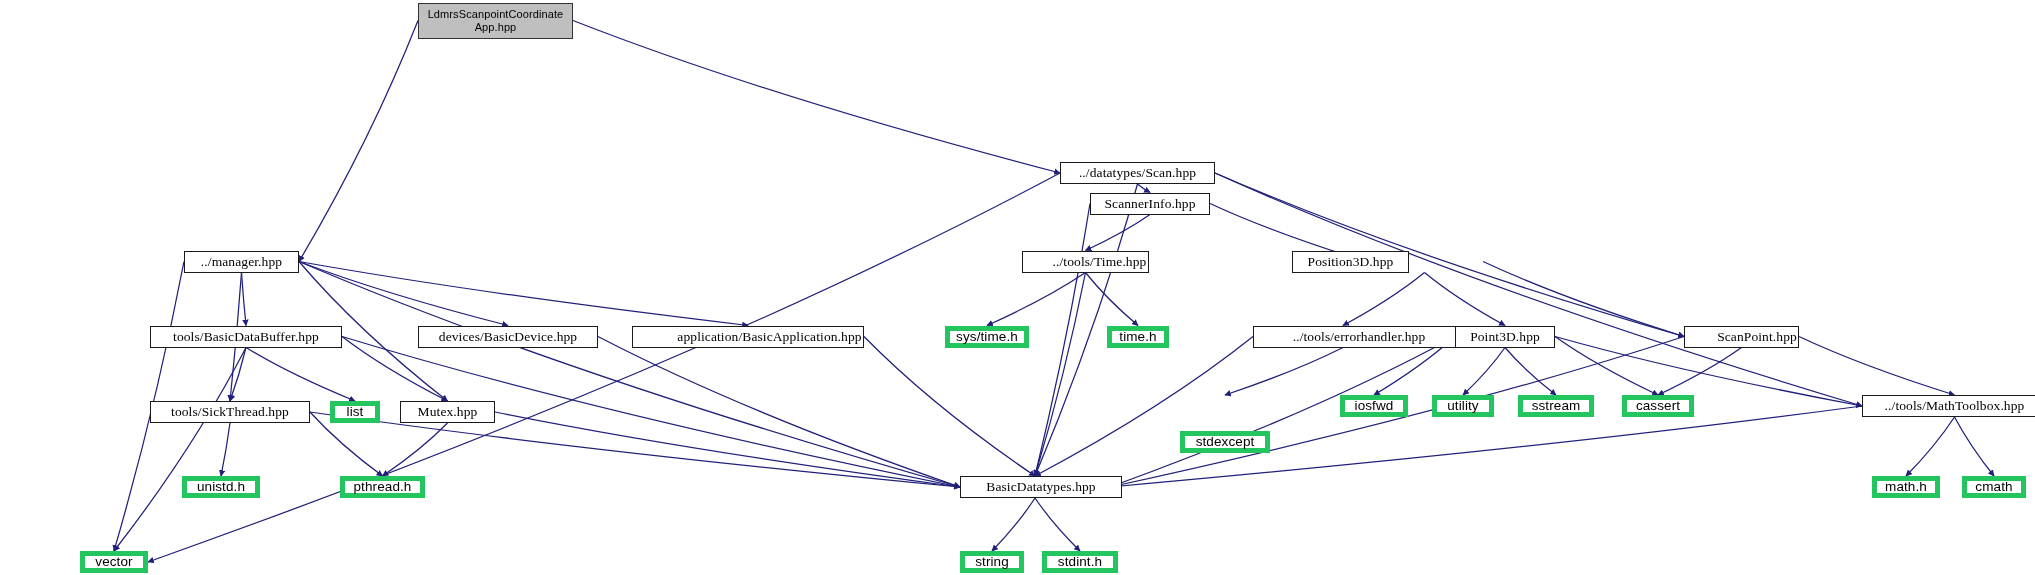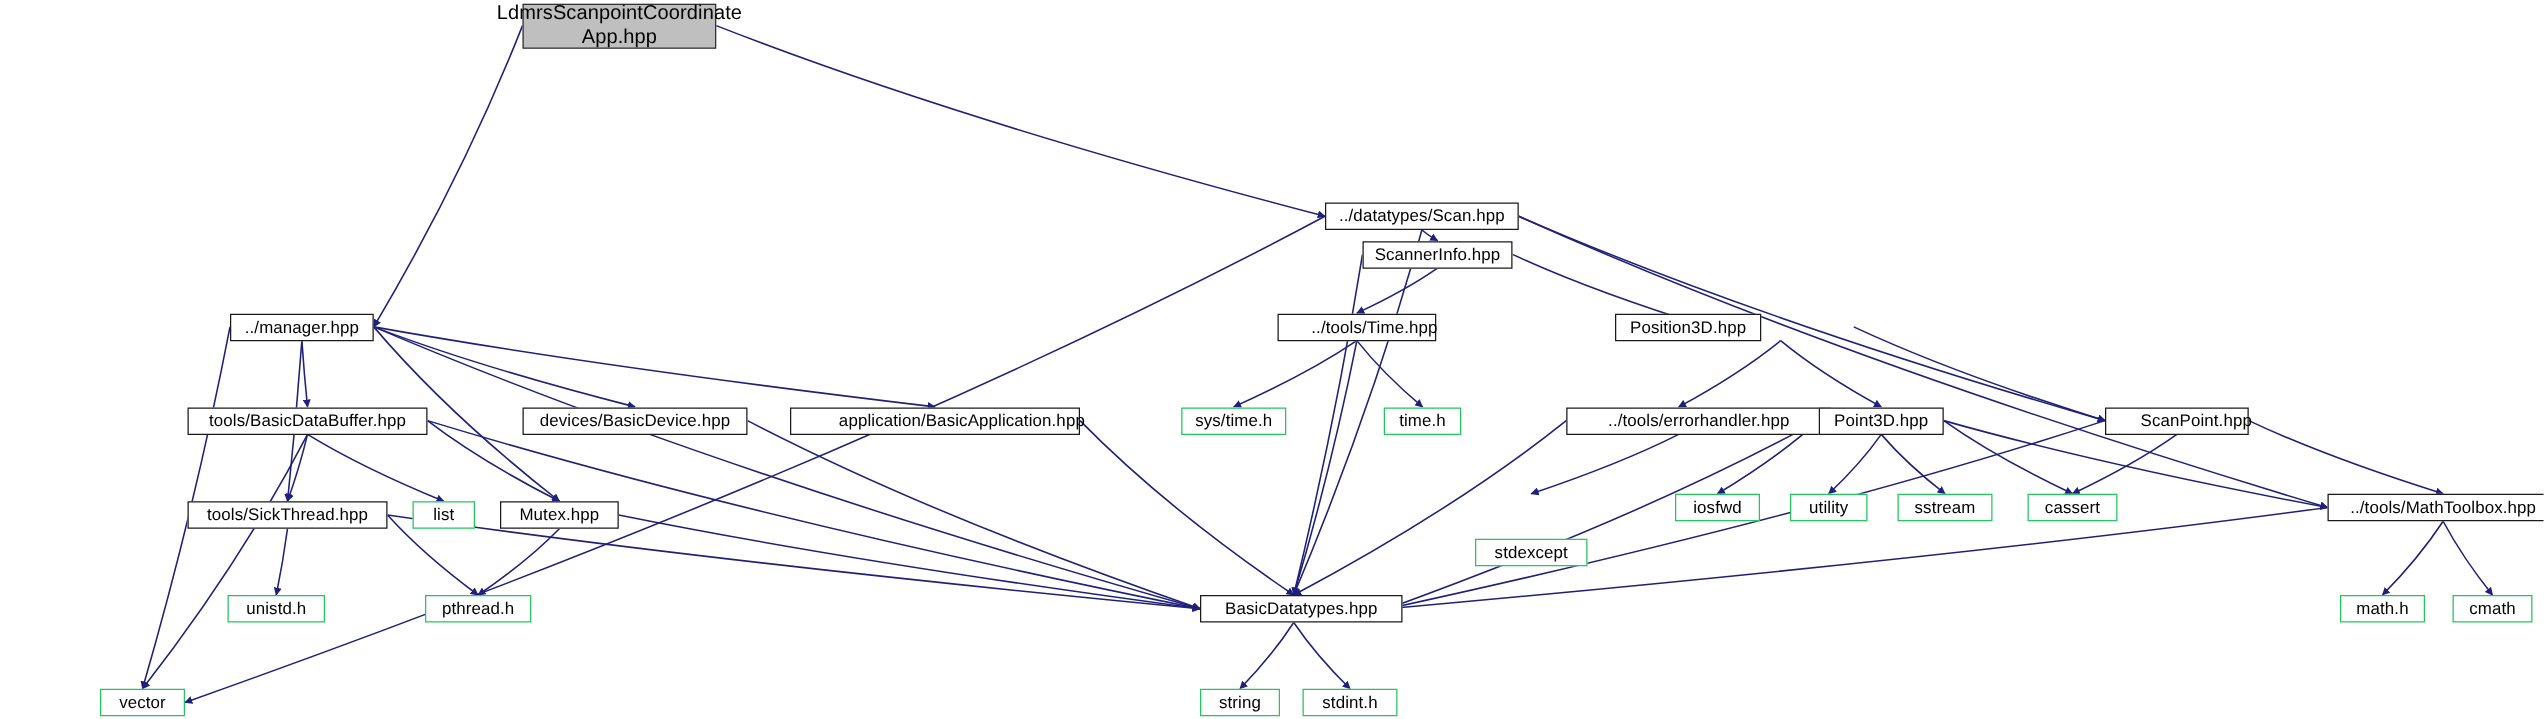--- a/index.html
+++ b/index.html
@@ -34,27 +34,28 @@
     color: #000000;
     background: #ffffff;
     border: 1px solid #808080;
     font-size: 13.5px;
     white-space: pre;
     letter-spacing: 0.1px;
     z-index: 5;
   }
   .gnode.proj {
     border: 1.6px solid #1a1a1a;
+    font-family: Liberation Serif, serif;
   }
   .gnode.root {
     background: #bfbfbf;
     border: 1.6px solid #333333;
   }
   .gnode.sys {
-    border: 1px solid #22c55e;
+    border: 5px solid #22c55e;
   }
 </style>
 </head>
 <body>
 
 <div id="graph-root">
   <svg id="edge-layer" viewBox="0 0 2035 575" width="2035" height="575" xmlns="http://www.w3.org/2000/svg">
     <defs>
       <marker id="arrow" viewBox="0 0 10 10" refX="9" refY="5" markerWidth="5.2" markerHeight="5.2" orient="auto-start-reverse">
         <path d="M 0 0 L 10 5 L 0 10 z" fill="#20207a"></path>
@@ -108,21 +109,21 @@
         <path d="M 447.5 423 Q 421.5 449.5 382.5 476" marker-end="url(#arrow)"></path>
         <path d="M 495 412 Q 681 449.5 960 487" marker-end="url(#arrow)"></path>
         <path d="M 1954.5 417 Q 1935.1 446.5 1906 476" marker-end="url(#arrow)"></path>
         <path d="M 1954.5 417 Q 1970.3 446.5 1994 476" marker-end="url(#arrow)"></path>
         <path d="M 1862 406 Q 1561.2 446.5 1110 487" marker-end="url(#arrow)"></path>
         <path d="M 1035 498 Q 1017.8 524.5 992 551" marker-end="url(#arrow)"></path>
         <path d="M 1035 498 Q 1053 524.5 1080 551" marker-end="url(#arrow)"></path>
       </g>
   </svg>
   <div id="nodes-layer">
-      <div class="gnode root" style="left: 418px; top: 2.5px; width: 155px; height: 36px; font-size: 16px;">LdmrsScanpointCoordinate
+      <div class="gnode root" style="left: 418px; top: 2.5px; width: 155px; height: 36px; font-size: 11px;">LdmrsScanpointCoordinate
 App.hpp</div>
       <div class="gnode proj" style="left: 1060px; top: 162px; width: 155px; height: 22px;">../datatypes/Scan.hpp</div>
       <div class="gnode proj" style="left: 1090px; top: 192.5px; width: 120px; height: 22px;">ScannerInfo.hpp</div>
       <div class="gnode proj" style="left: 184px; top: 250.5px; width: 115px; height: 22px;">../manager.hpp</div>
       <div class="gnode proj" style="left: 1022px; top: 250.5px; width: 127px; height: 22px; padding-left: 28px;">../tools/Time.hpp</div>
       <div class="gnode proj" style="left: 1292px; top: 250.5px; width: 117px; height: 22px;">Position3D.hpp</div>
       <div class="gnode proj" style="left: 150px; top: 325.5px; width: 192px; height: 22px;">tools/BasicDataBuffer.hpp</div>
       <div class="gnode proj" style="left: 418px; top: 325.5px; width: 180px; height: 22px;">devices/BasicDevice.hpp</div>
       <div class="gnode proj" style="left: 632px; top: 325.5px; width: 232px; height: 22px; padding-left: 43px;">application/BasicApplication.hpp</div>
       <div class="gnode sys" style="left: 945px; top: 325.5px; width: 84px; height: 22px;">sys/time.h</div>

